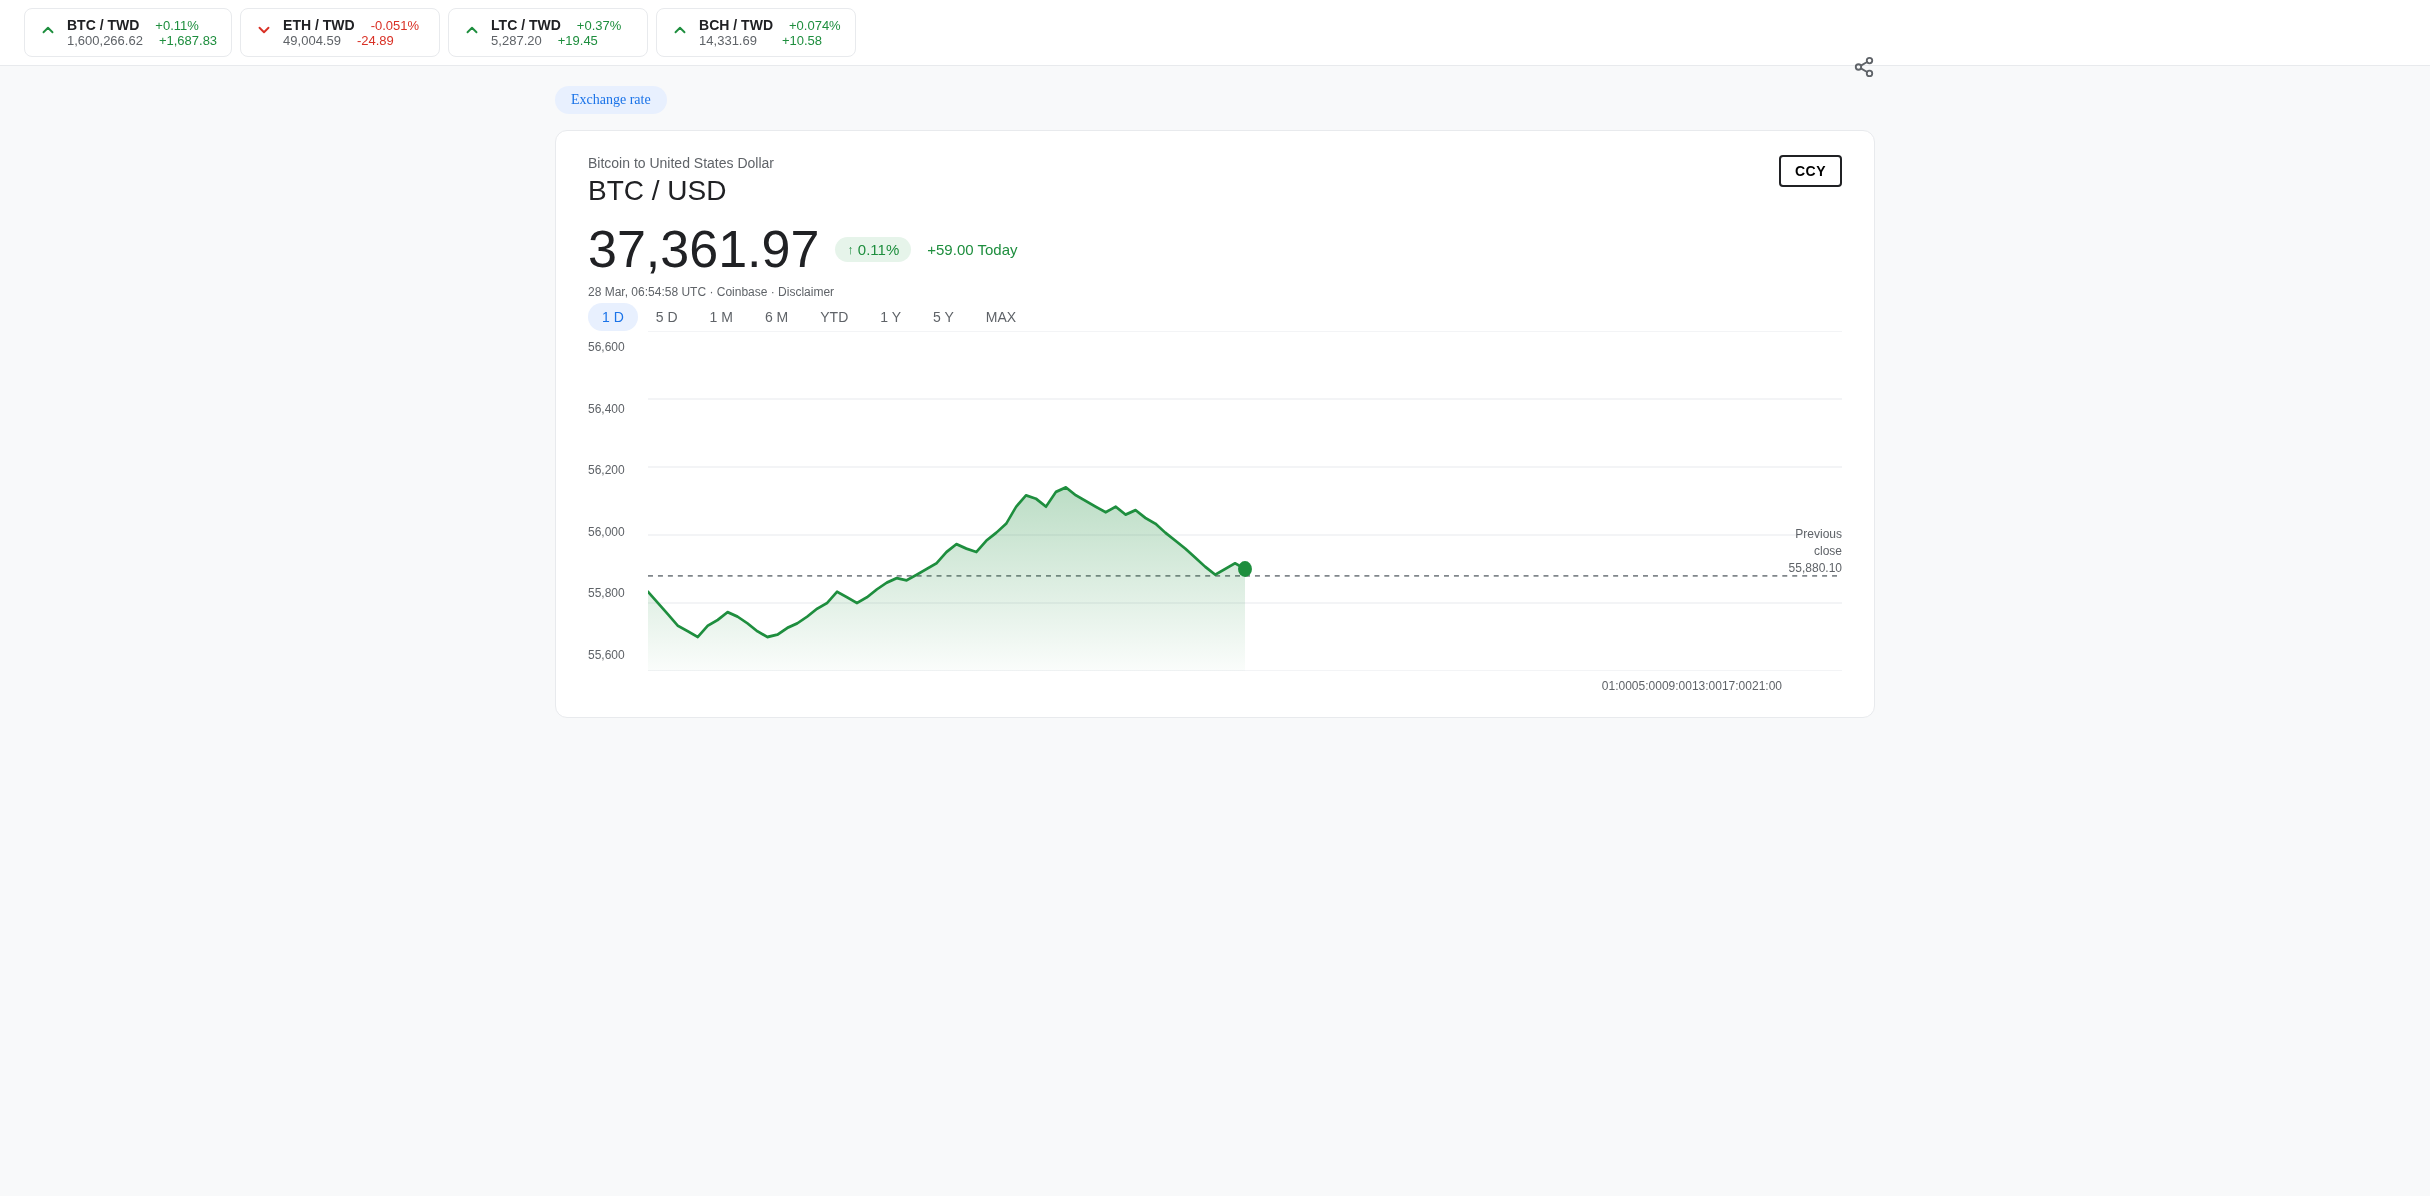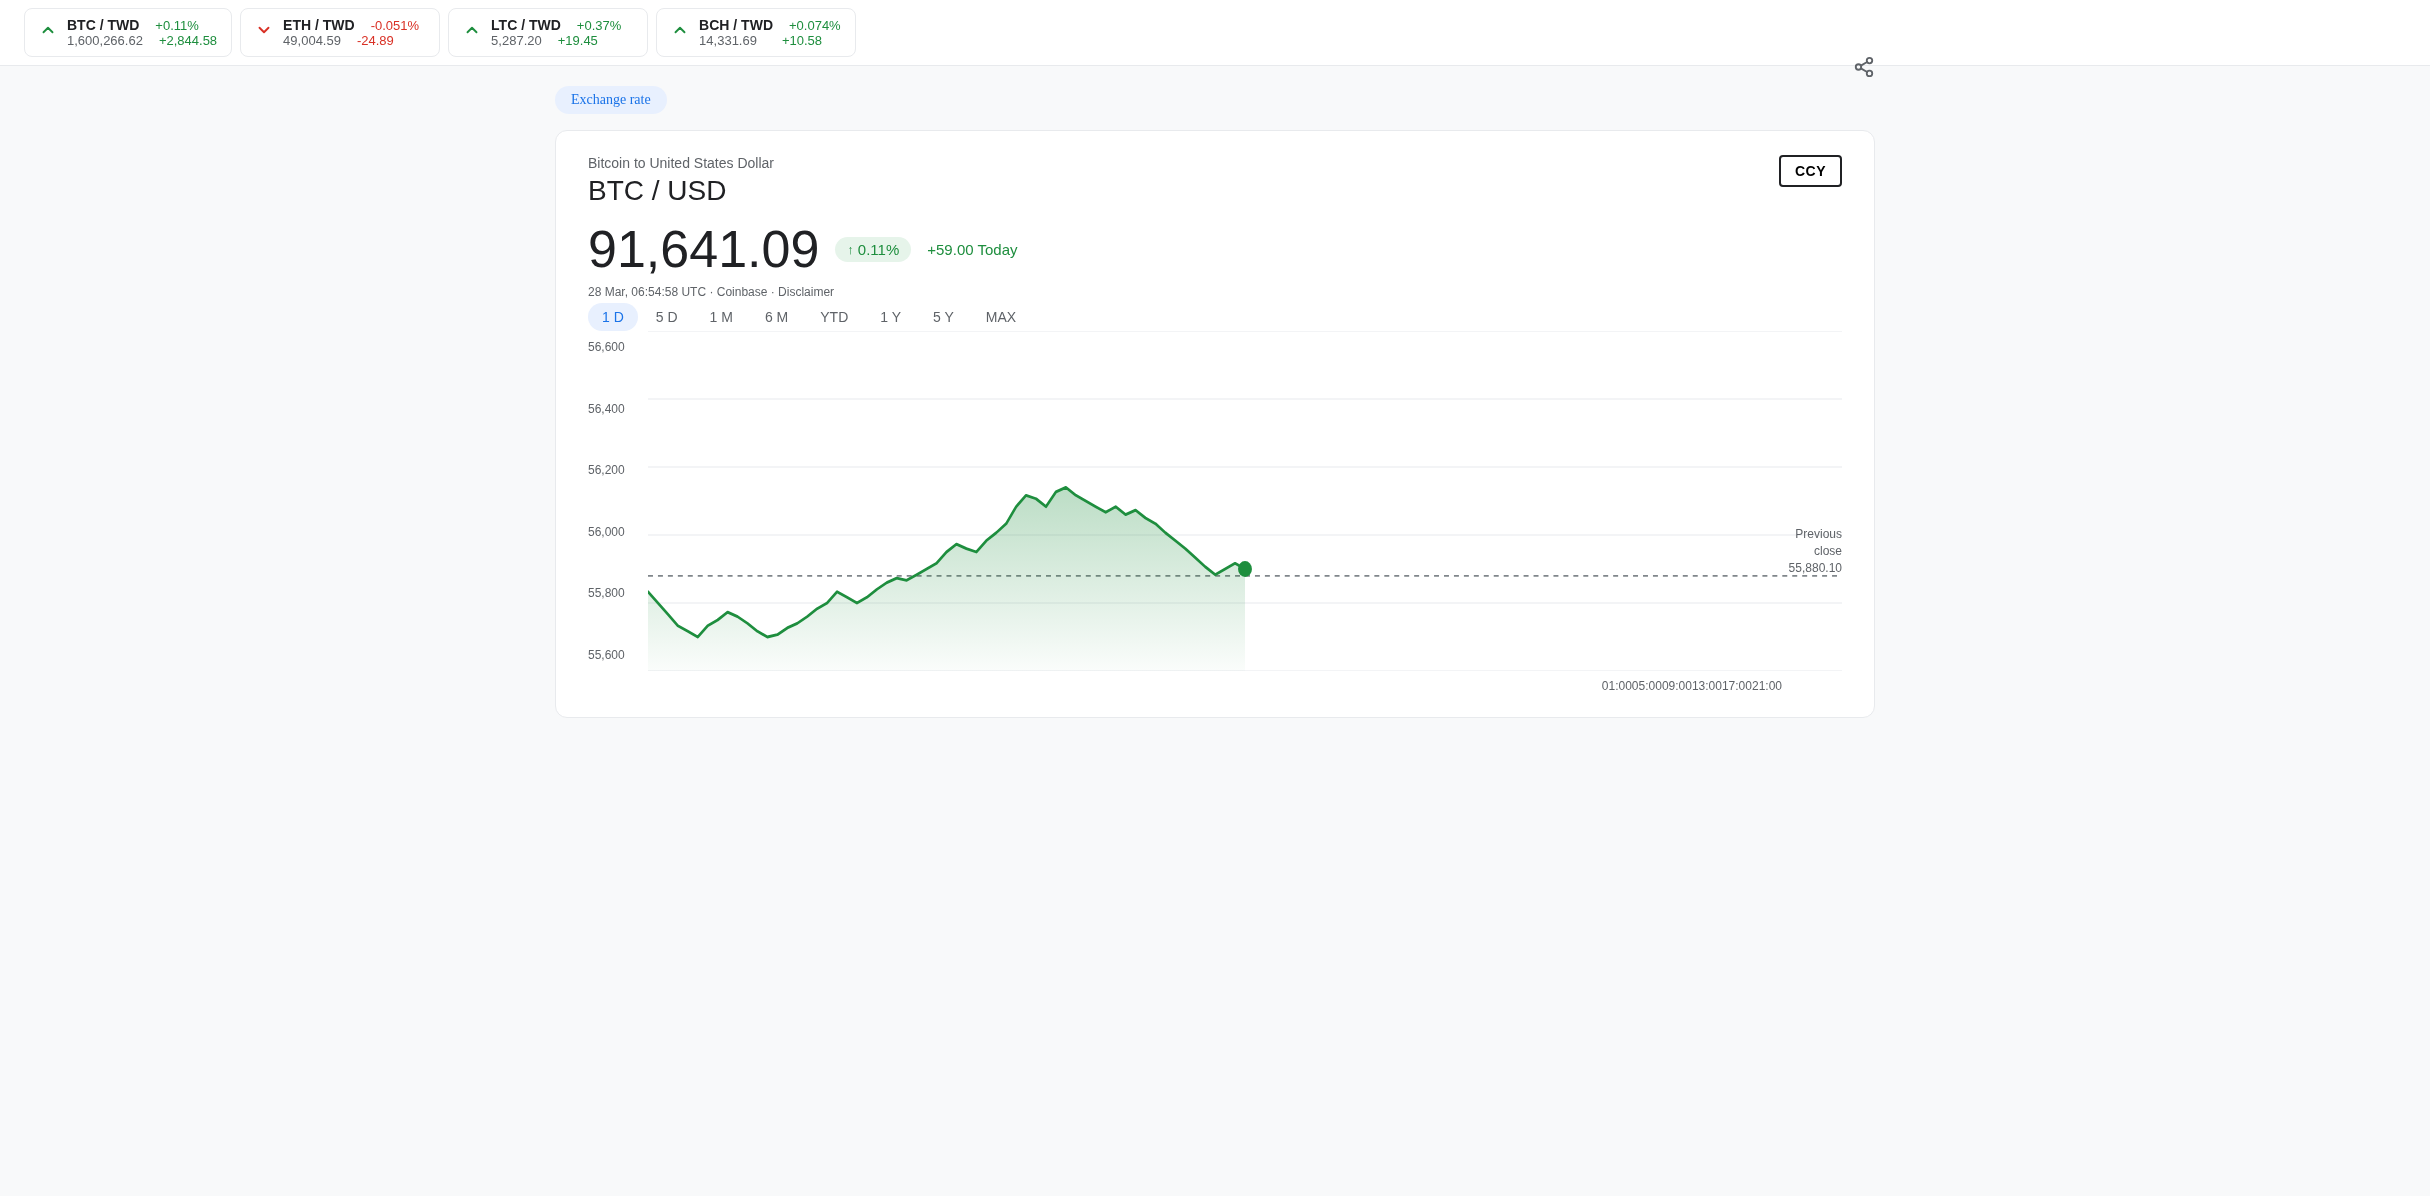--- a/index.html
+++ b/index.html
@@ -203,21 +203,21 @@
             <polyline points="18 15 12 9 6 15"></polyline>
           </svg>
       </span>
       <div style="display:flex; flex-direction:column;">
         <div style="display:flex; gap:16px; align-items:center;">
           <span class="ticker-pair">BTC / TWD</span>
           <span class="ticker-change up" style="color:#1e8e3e">+0.11%</span>
         </div>
         <div style="display:flex; gap:16px;">
           <span class="ticker-value">1,600,266.62</span>
-          <span class="ticker-change" style="color:#1e8e3e">+2,844.58</span>
+          <span class="ticker-change" style="color:#1e8e3e">+1,687.83</span>
         </div>
       </div>
     </div>
       <div class="ticker-card down">
       <span class="arrow-icon">
         <svg width="18" height="18" viewBox="0 0 24 24" fill="none" stroke="#d93025" stroke-width="2.5" stroke-linecap="round" stroke-linejoin="round">
             <polyline points="6 9 12 15 18 9"></polyline>
           </svg>
       </span>
       <div style="display:flex; flex-direction:column;">
@@ -282,21 +282,21 @@
     </button>
   </div>
 
   <div class="chart-card">
     <button class="ccy-btn">CCY</button>
 
     <div class="pair-subtitle">Bitcoin to United States Dollar</div>
     <div class="pair-title">BTC / USD</div>
 
     <div class="price-row">
-      <span class="price-main">91,641.09</span>
+      <span class="price-main">37,361.97</span>
       <span class="price-badge">
         <span style="font-size:13px;">↑</span>
         <span>0.11%</span>
       </span>
       <span class="price-change-today">+59.00 Today</span>
     </div>
 
     <div class="price-meta">28 Mar, 06:54:58 UTC · Coinbase · Disclaimer</div>
 
     <div class="time-tabs" id="time-tabs-container">

